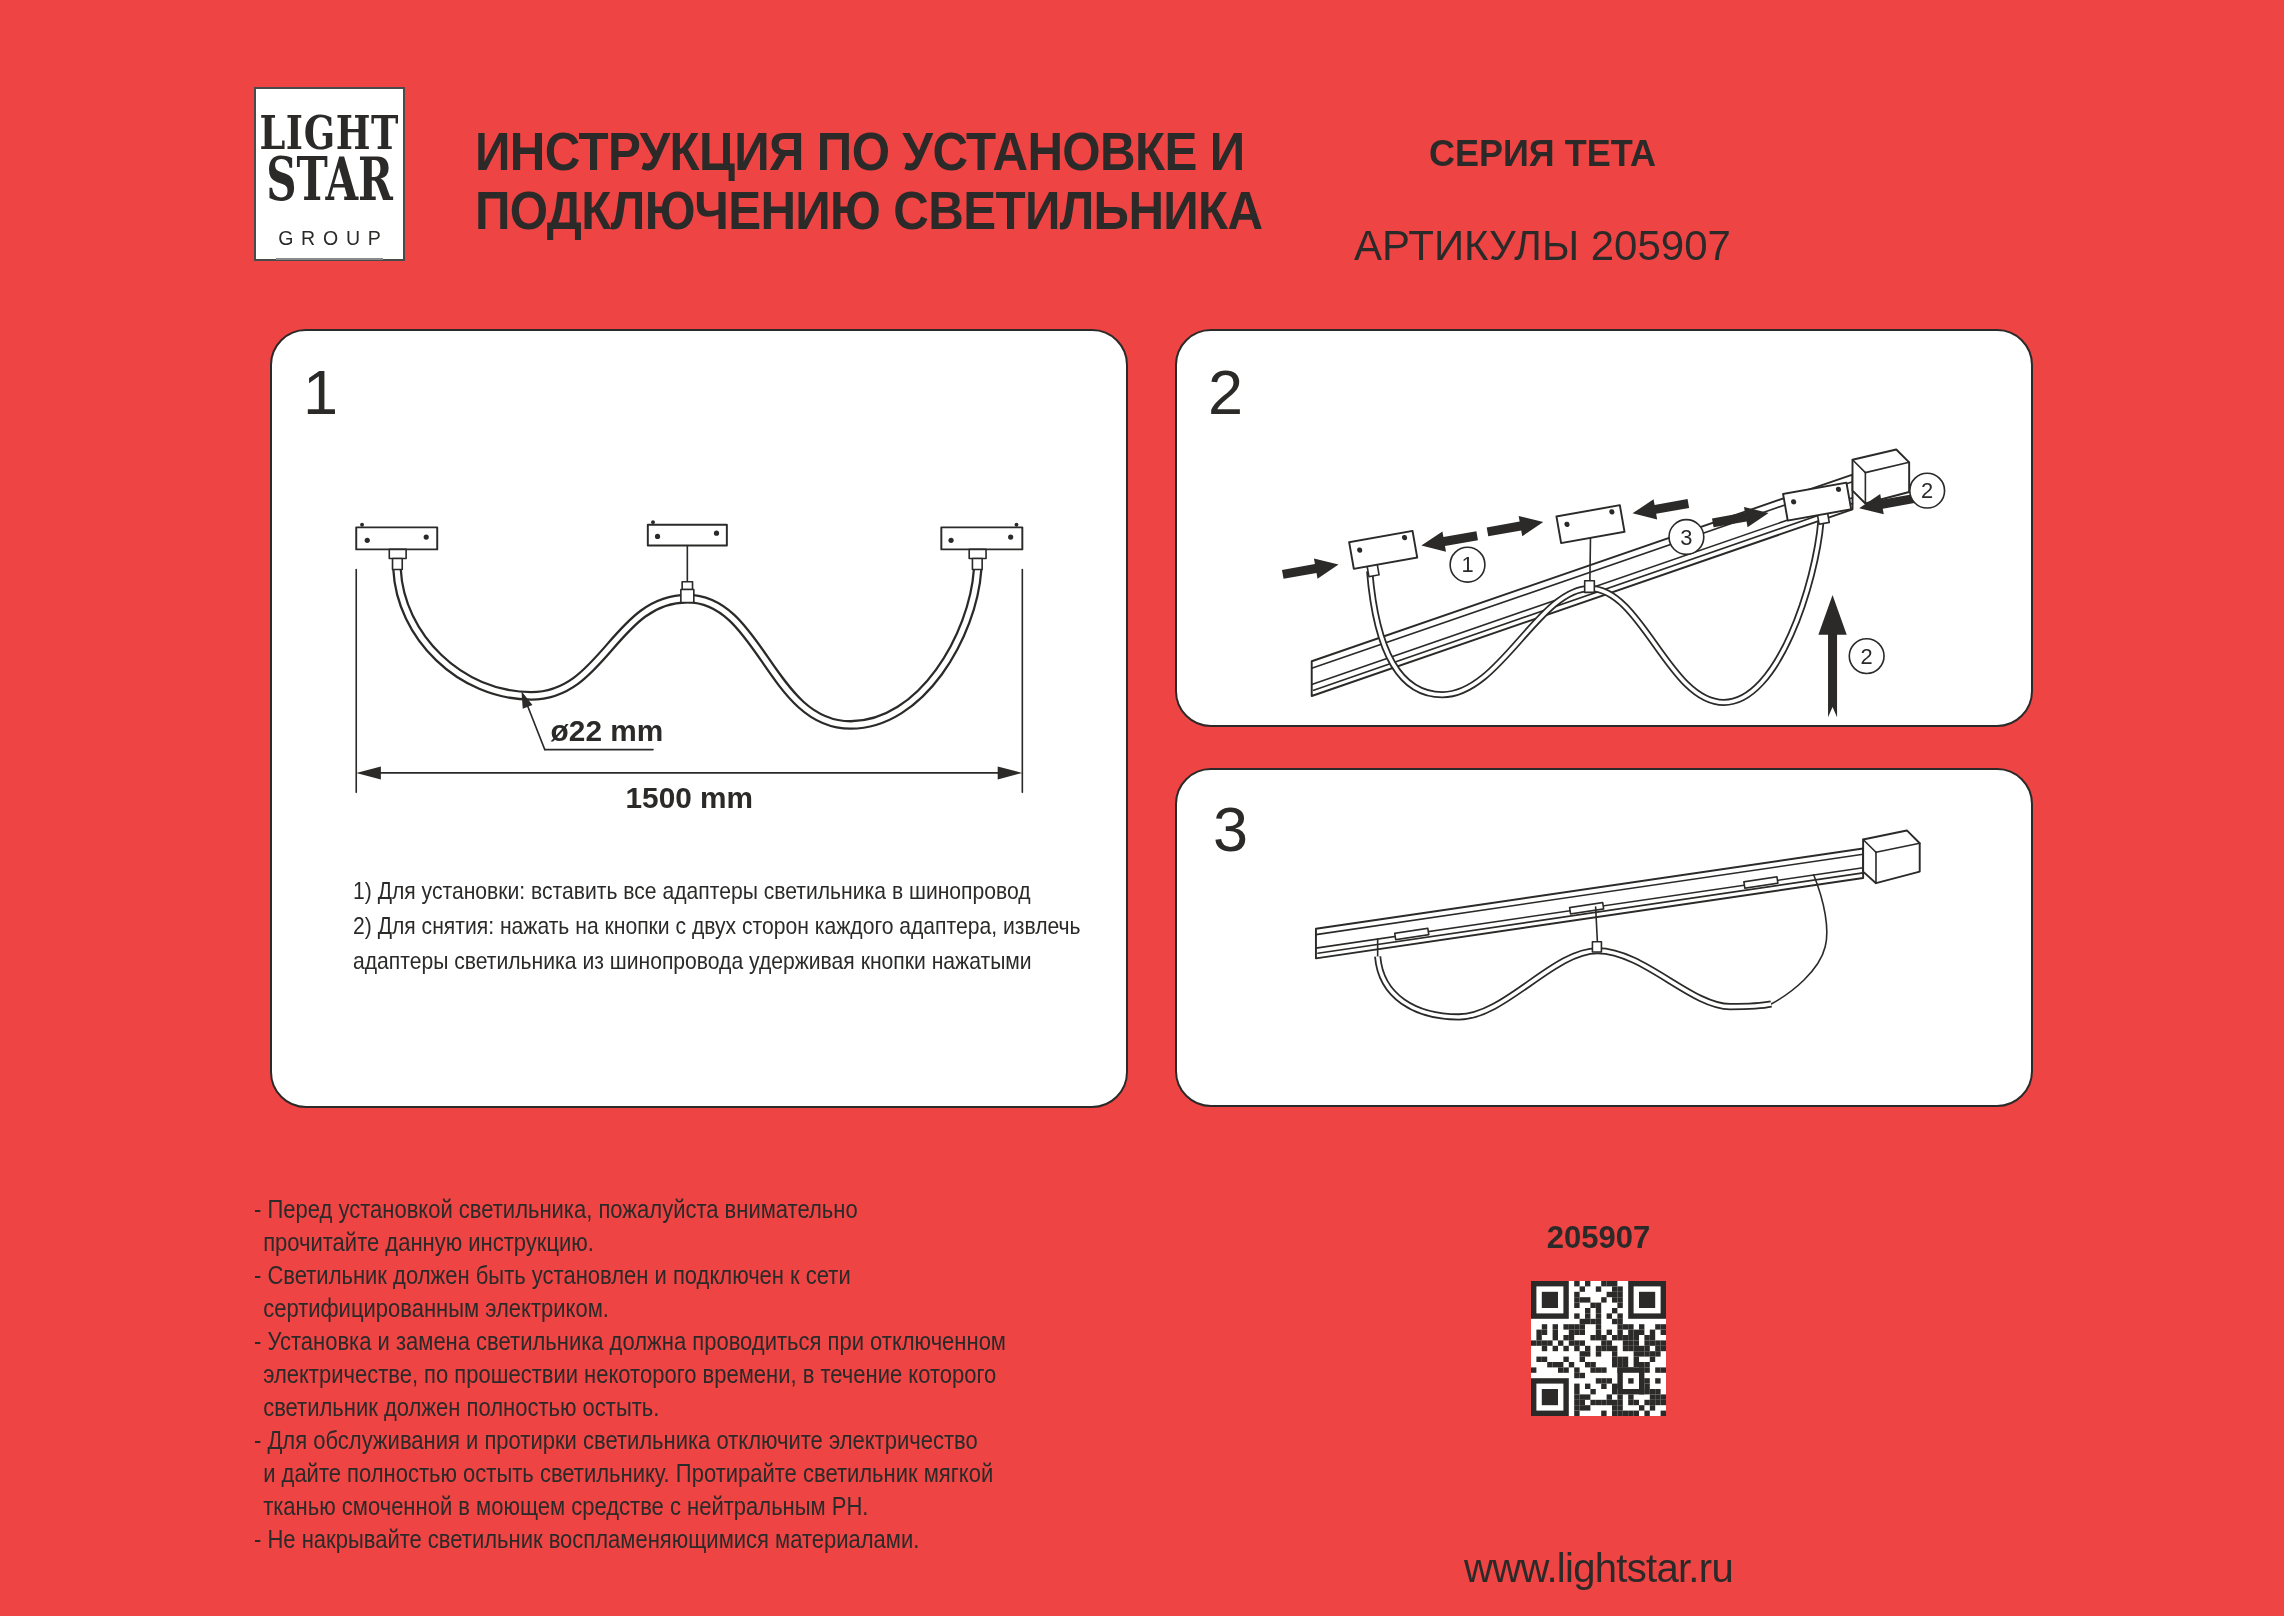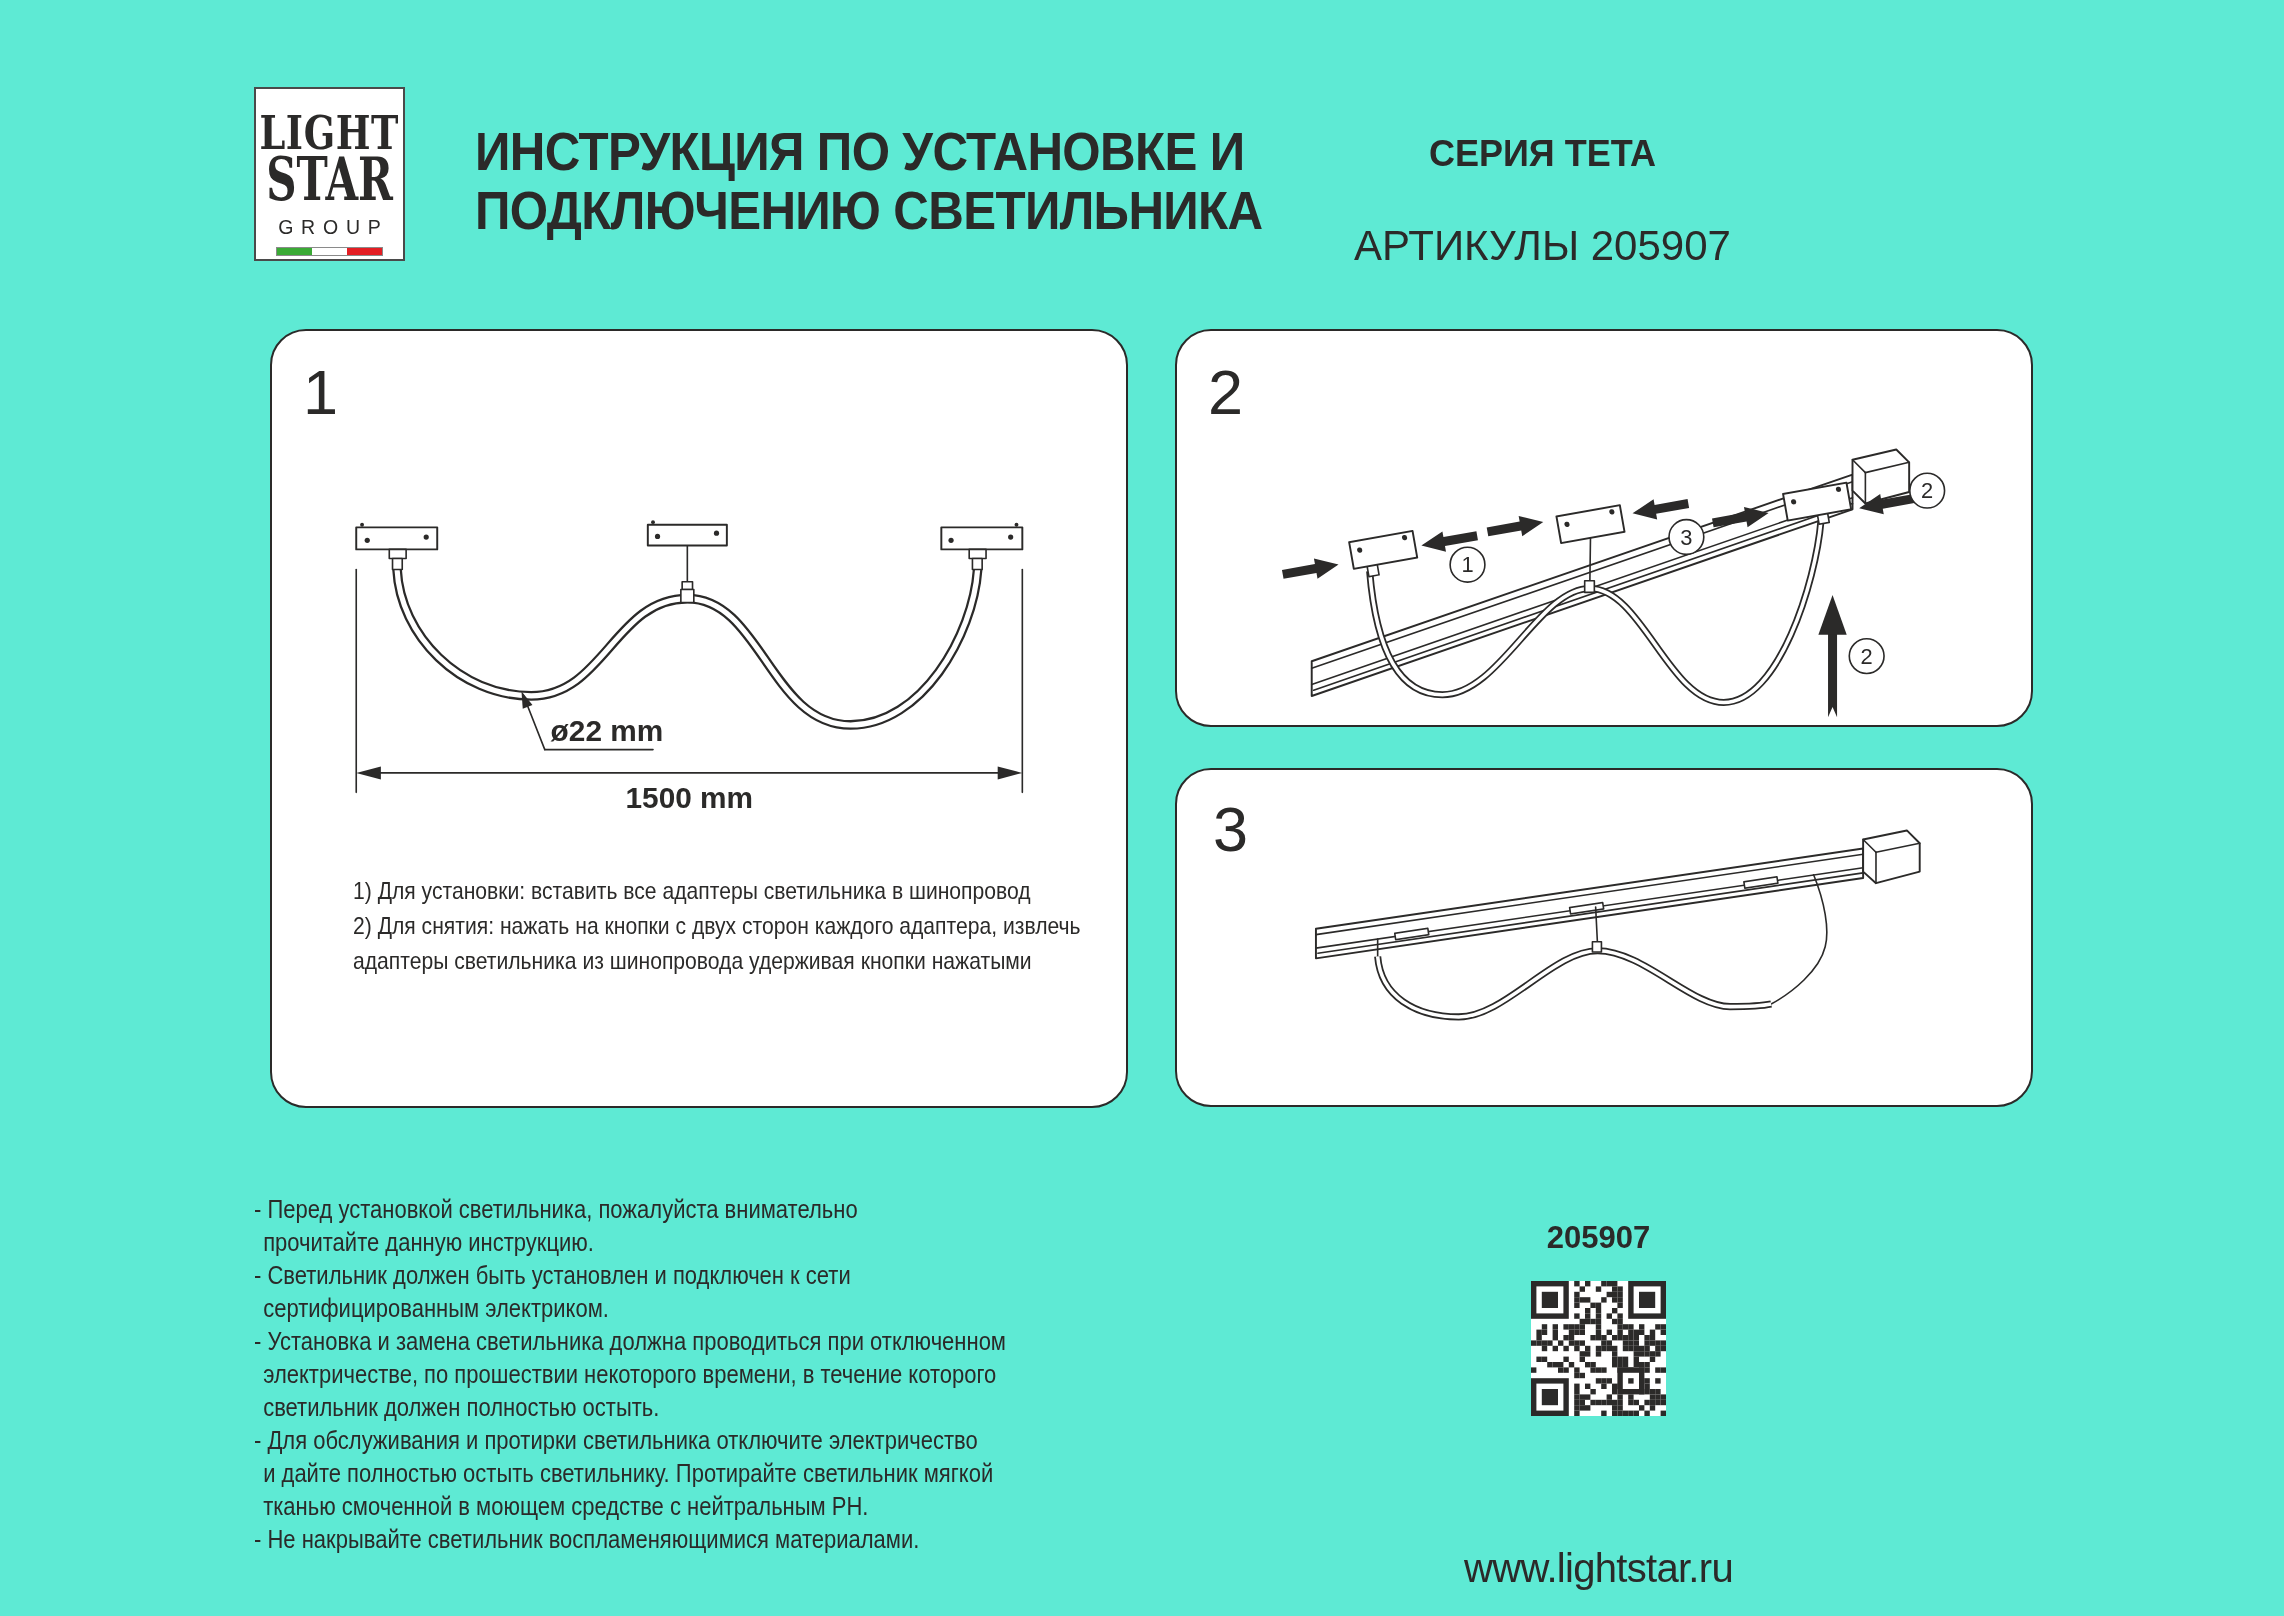--- a/index.html
+++ b/index.html
@@ -1,27 +1,27 @@
 <!DOCTYPE html>
 <html style="--ink: #2b2a29; --flag-green: #3aaa35; --flag-red: #e31e24;font-size:10.4px"><head>
 <meta charset="utf-8">
 <style>
   :root{ --ink:#2b2a29; --flag-green:#3aaa35; --flag-red:#e31e24; }
   html,body{margin:0;padding:0;background:#888;}
-  .page{position:relative;width:2284px;height:1616px;background:#5eead4;overflow:hidden;
+  .page{position:relative;width:2284px;height:1616px;background:#ef4444;overflow:hidden;
         font-family:"Liberation Sans",sans-serif;color:var(--ink);}
   
   .logo-box{position:absolute;left:254px;top:87px;width:151px;height:174px;
             border:2px solid #4a4a4a;box-sizing:border-box;background:#fff;
             display:flex;flex-direction:column;align-items:center;justify-content:flex-start;}
   .logo-light{font-family:"DejaVu Serif",serif;font-weight:bold;font-size:46px;line-height:42px;
               margin-top:23.4px;transform:scaleX(.80);letter-spacing:0.7px;}
   .logo-star{font-family:"DejaVu Serif",serif;font-weight:bold;font-size:60px;line-height:51px;
              transform:scaleX(.70);}
-  .logo-group{font-size:19.5px;letter-spacing:7.8px;margin-top:11px;text-indent:7.8px;font-weight:400;}
+  .logo-group{font-size:19.5px;letter-spacing:7.8px;margin-top:22px;text-indent:7.8px;font-weight:400;}
   .logo-flag{width:105px;height:6.5px;margin-top:7.8px;border:0.7px solid #8a8a8a;display:flex;}
   .logo-flag div{flex:1;height:100%;}
   .flag-green{background:var(--flag-green);}
   .flag-white{background:#fff;}
   .flag-red{background:var(--flag-red);}
   .main-title{position:absolute;left:475px;top:122px;font-size:53px;font-weight:bold;
               line-height:59px;letter-spacing:-0.7px;transform:scaleX(.93);transform-origin:left top;
               white-space:nowrap;}
   .product-head{position:absolute;left:1282px;top:133px;width:521px;text-align:center;}
   .series{font-size:36px;font-weight:bold;white-space:nowrap;}

